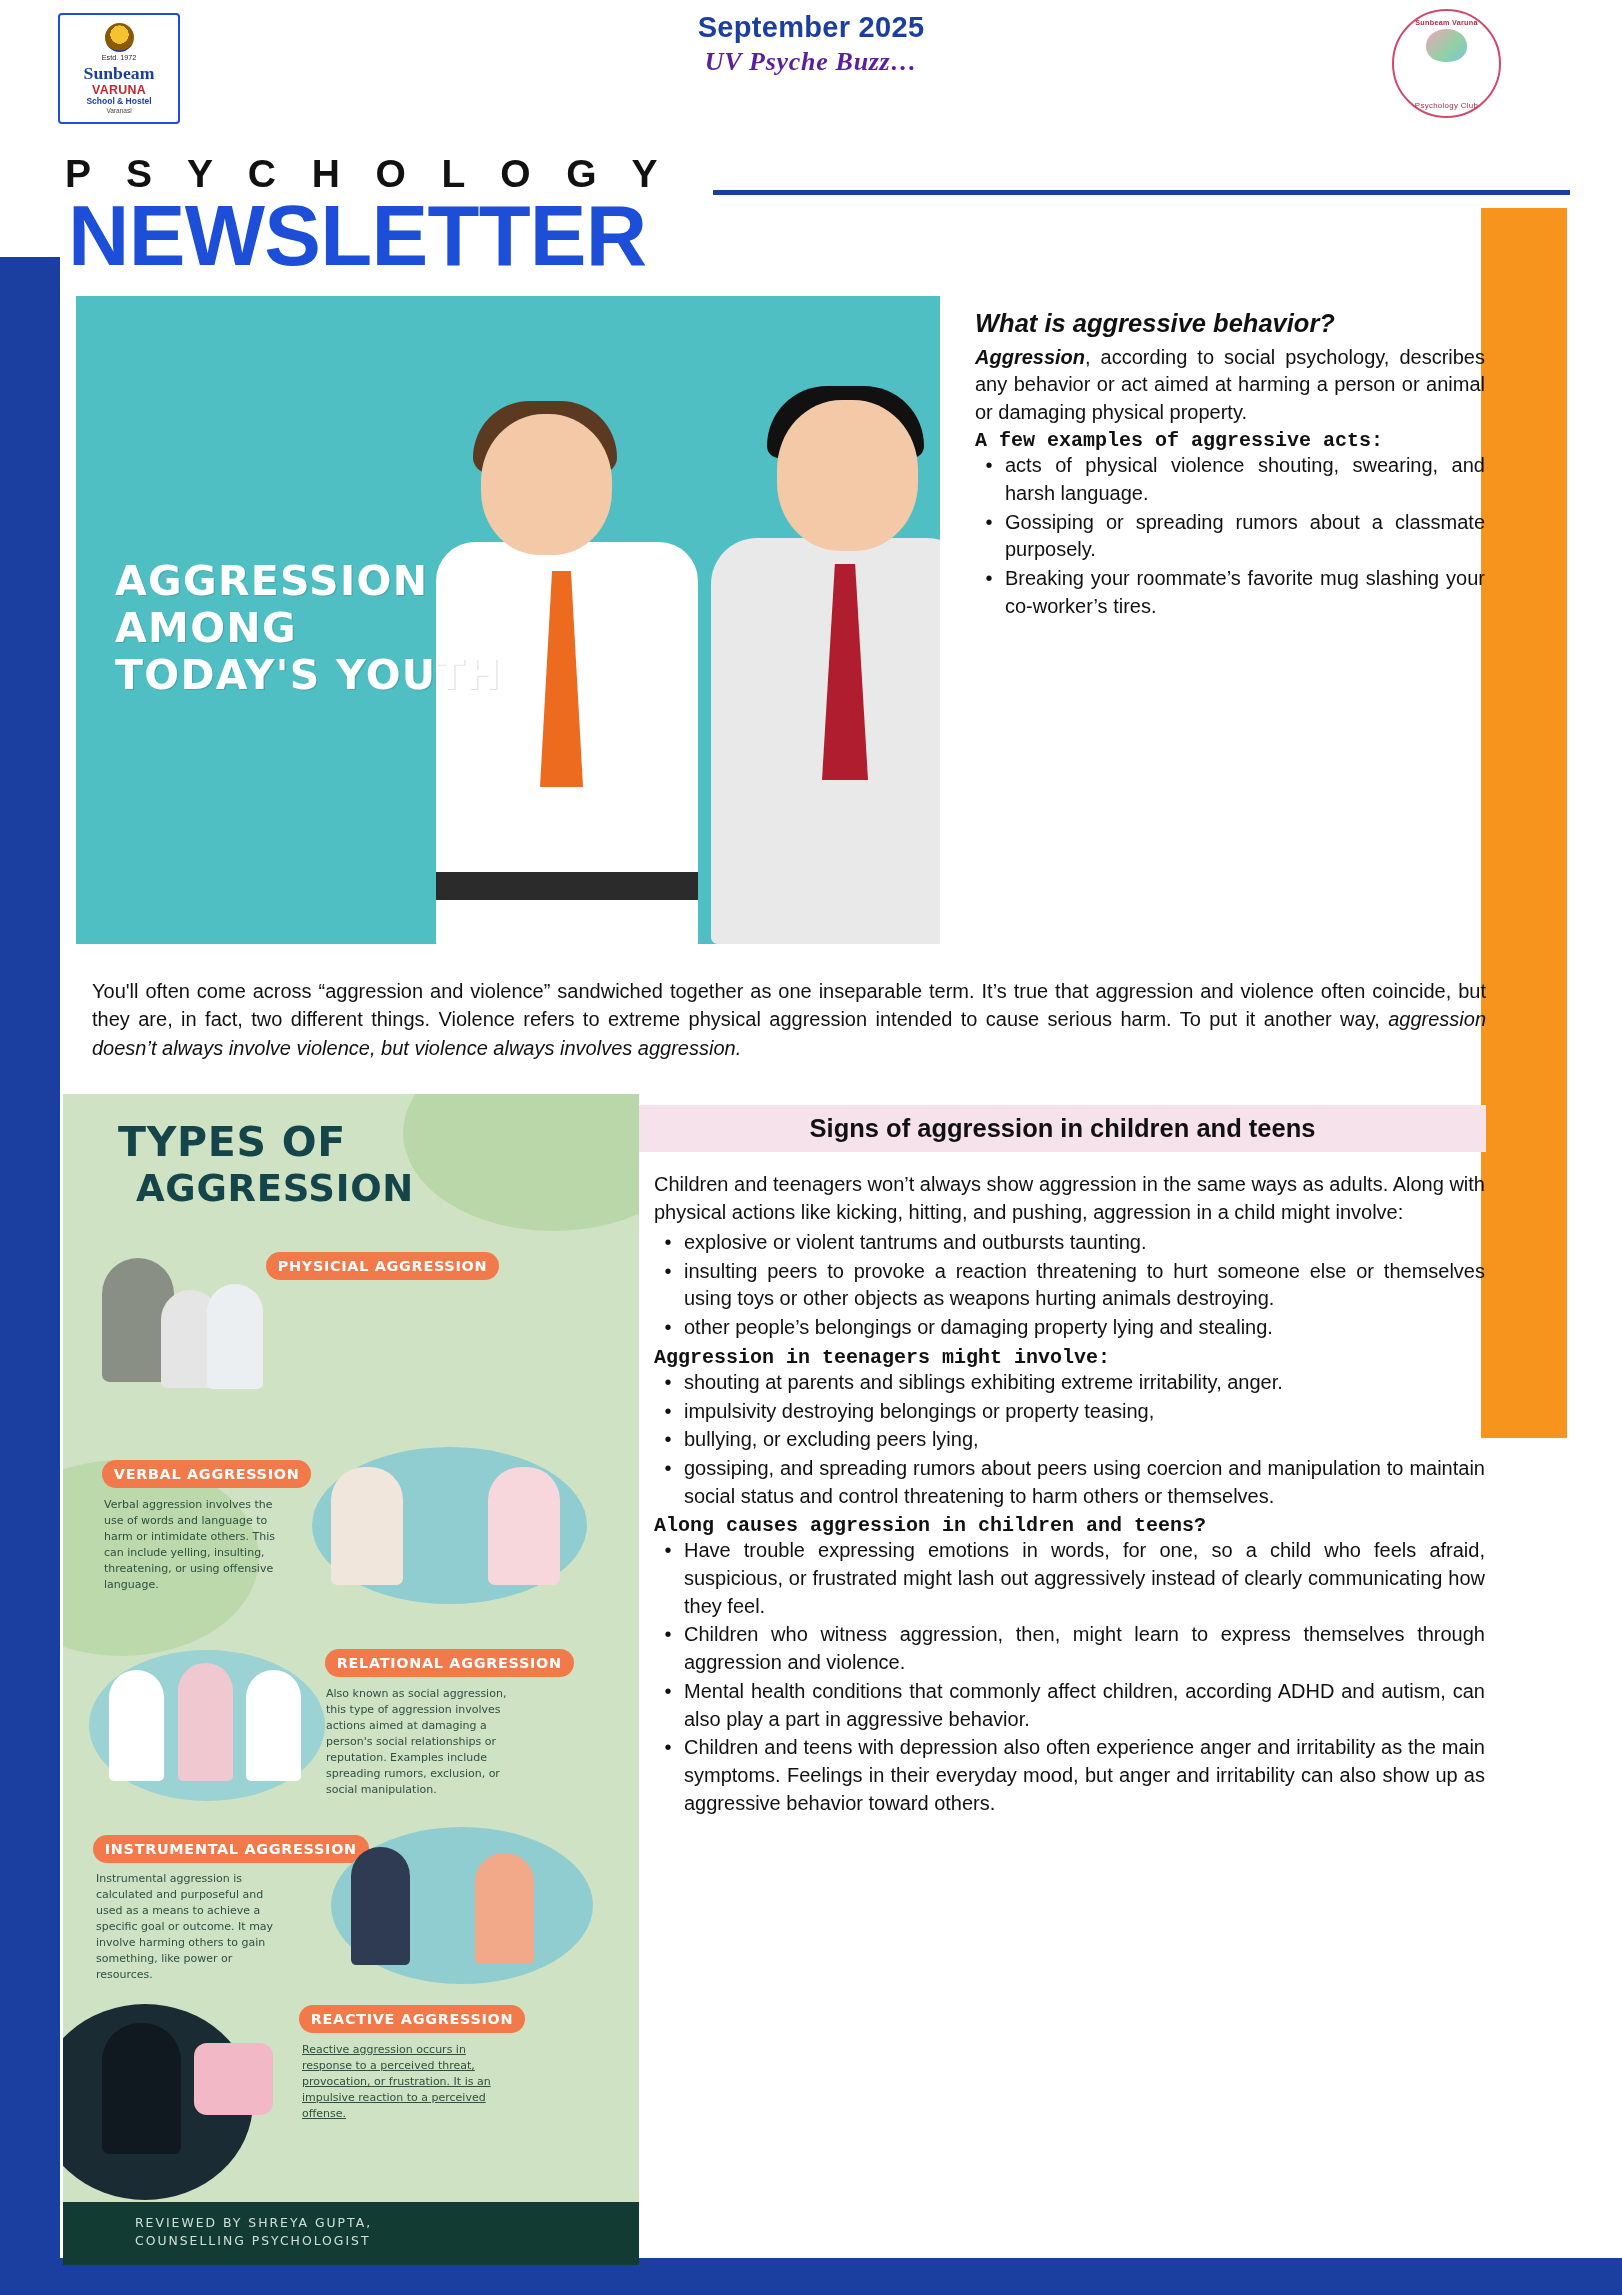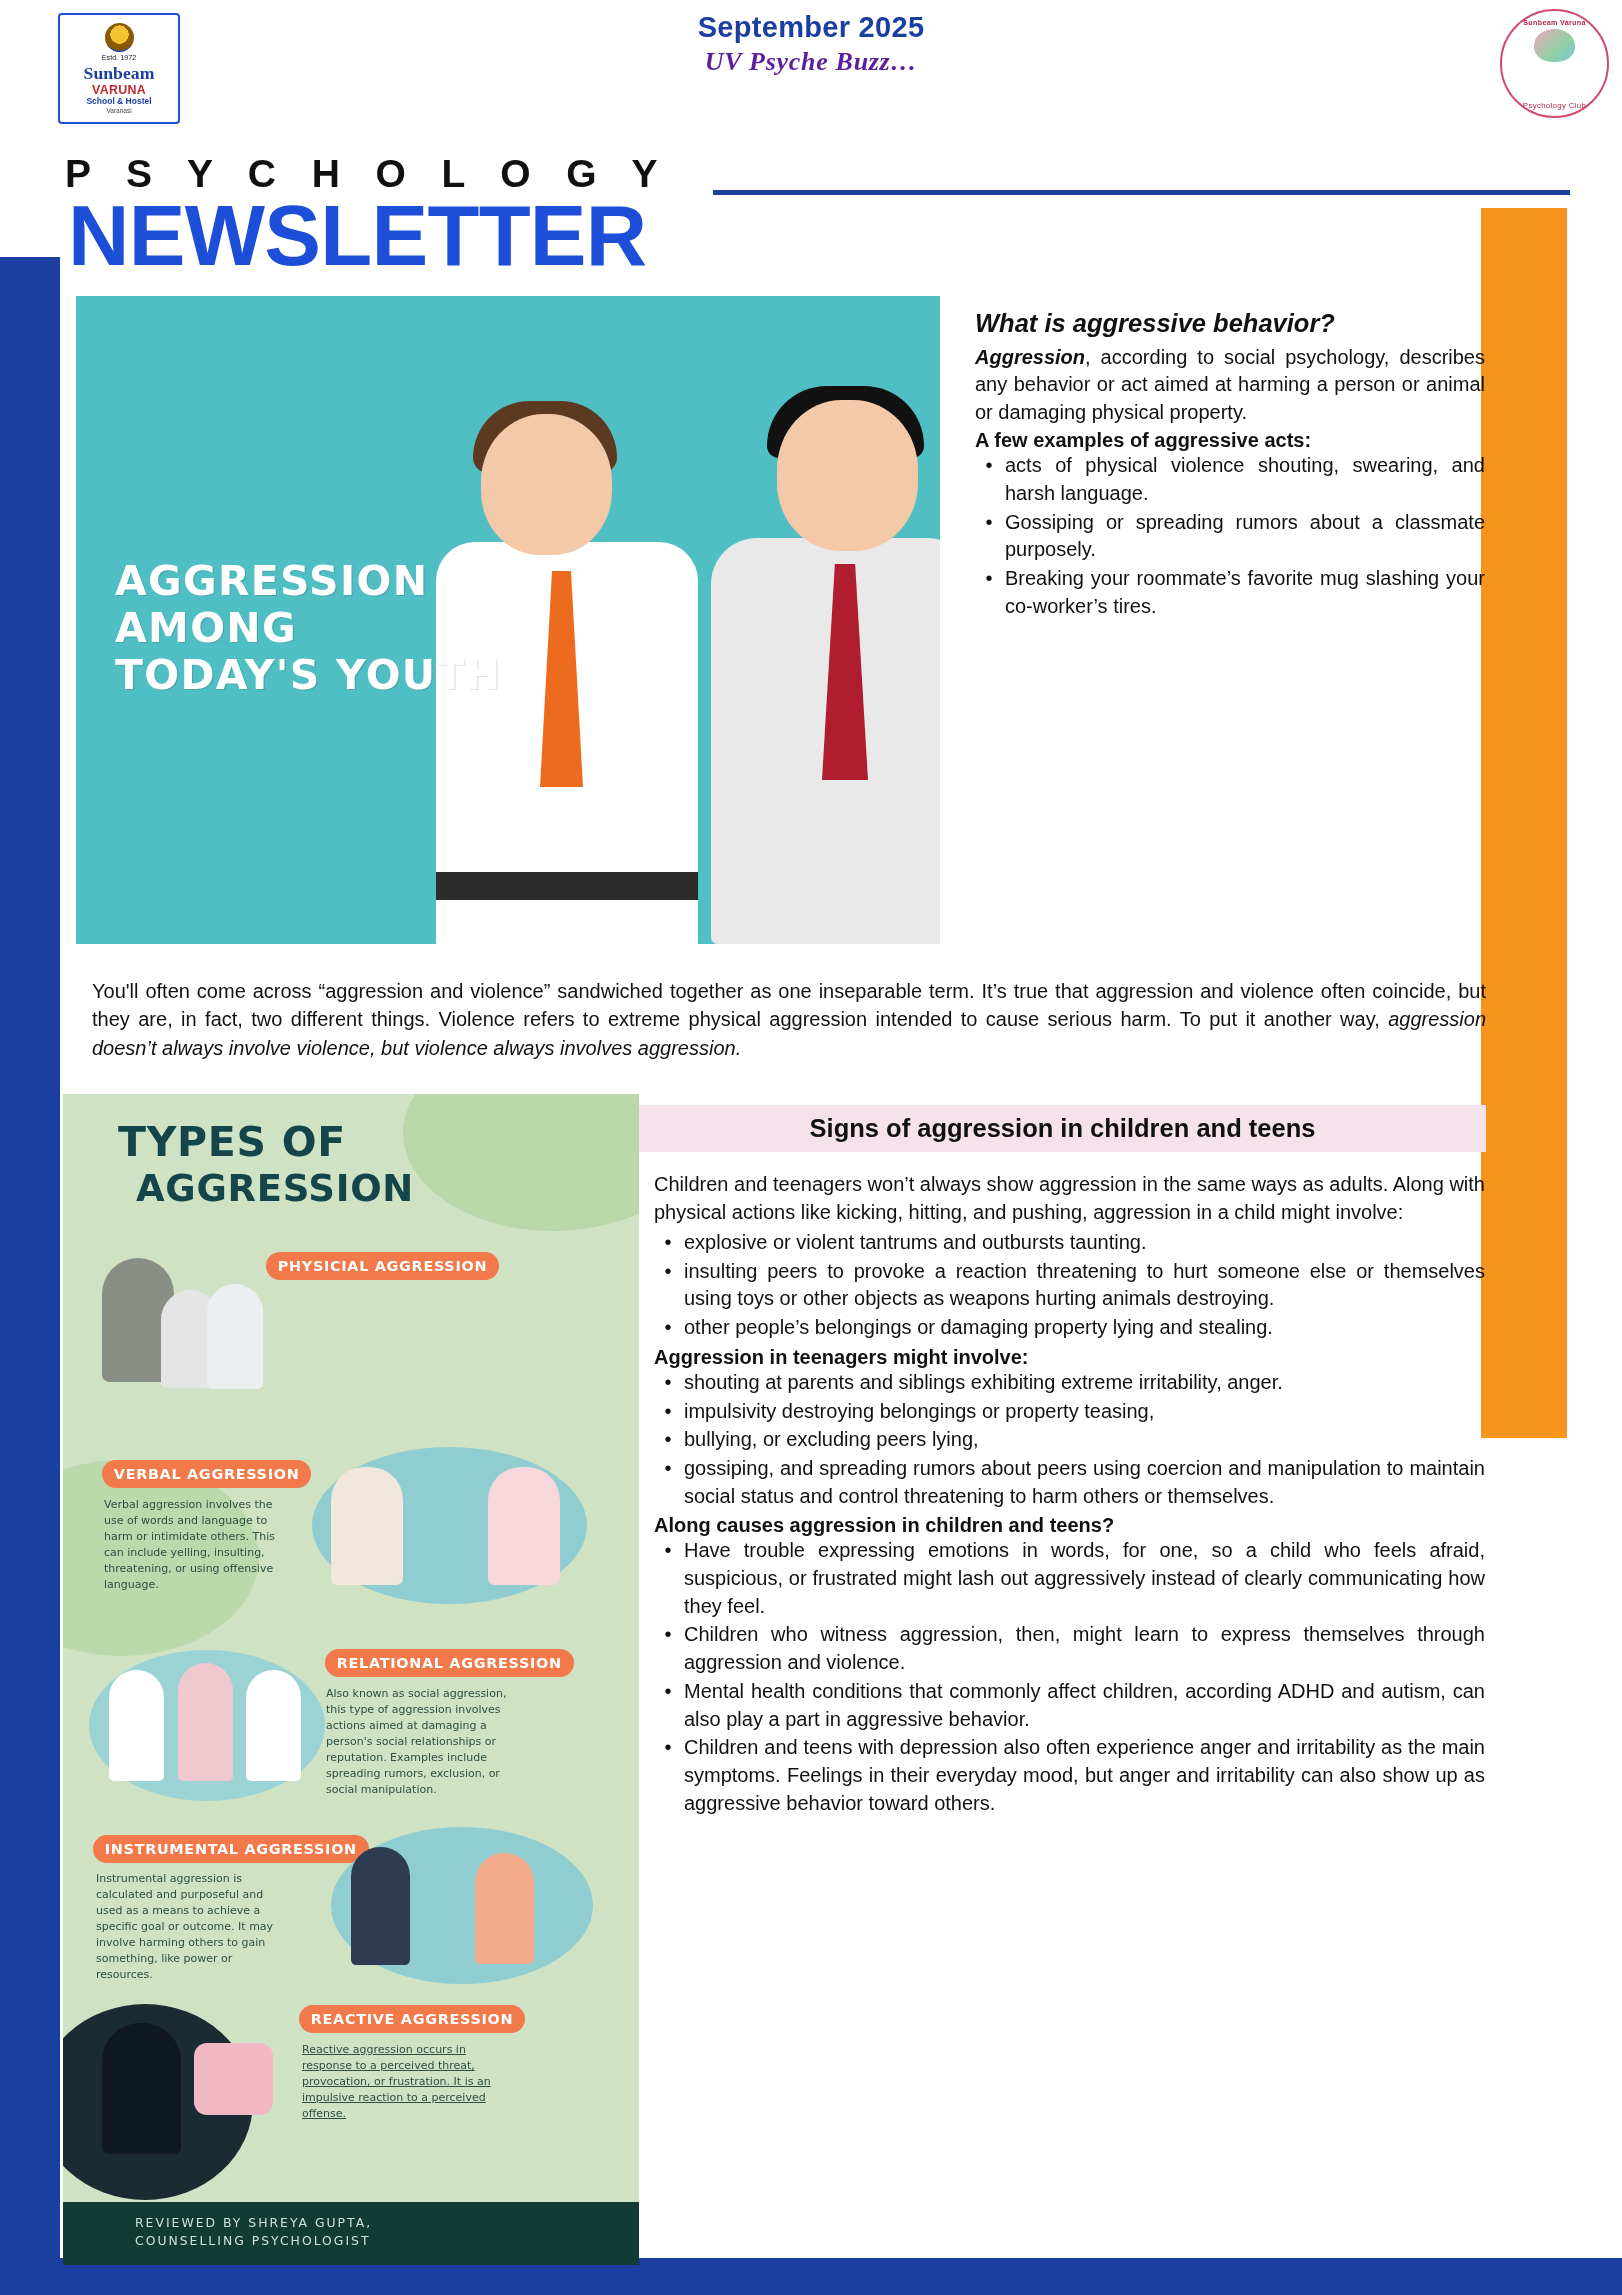--- a/index.html
+++ b/index.html
@@ -49,21 +49,21 @@
   }
   .hdr-date {
     font-size:29px; font-weight:bold; color:#1a3fa0; letter-spacing:0.3px;
   }
   .hdr-tag {
     font-size:26px; color:#5b1f9e; font-style:italic; font-weight:bold;
     font-family:"Liberation Serif", serif; letter-spacing:0.7px; margin-top:3.9px;
   }
 
   .logo-right {
-    position:absolute; left:1500px; top:9.2px; width:109px; height:109px;
+    position:absolute; left:1392px; top:9.2px; width:109px; height:109px;
     border-radius:50%; border:2px solid #d04a6b; background:#fff;
     display:flex; flex-direction:column; align-items:center; justify-content:center;
     text-align:center;
   }
   .logo-right .ring-top { font-size:7.2px; font-weight:bold; color:#b02a47; letter-spacing:0.3px;}
   .logo-right .brain {
     width:41px; height:33px; border-radius:50% 50% 45% 45%;
     background:linear-gradient(135deg,#f0a5b8 0%, #8fd1a5 60%, #7fc3d9 100%);
     margin:2.6px 0;
   }
@@ -122,21 +122,21 @@
   }
   .q-title {
     font-size:25.5px; font-weight:bold; font-style:italic; color:#111;
     line-height:1.2; margin-bottom:5.2px;
   }
   .p-just {
     font-size:20px; color:#111; line-height:1.38; text-align:justify;
     font-family:"Liberation Sans", sans-serif;
   }
   .em-b { font-weight:bold; font-style:italic; }
-  .sub-bold { font-size:20px; font-weight:bold; color:#111; margin-top:1.3px; }
+  .sub-bold { font-size:20px; font-weight:bold; color:#111; margin-top:1.3px;font-family:Liberation Mono, monospace; }
   ul.bul { margin:0; padding:0 0 0 30px; list-style:none; }
   ul.bul li {
     position:relative; font-size:20px; line-height:1.38; color:#111;
     text-align:justify; margin-bottom:1.3px;
   }
   ul.bul li::before {
     content:"•"; position:absolute; left:-19.6px; top:0; font-size:20px;
   }
 
   

